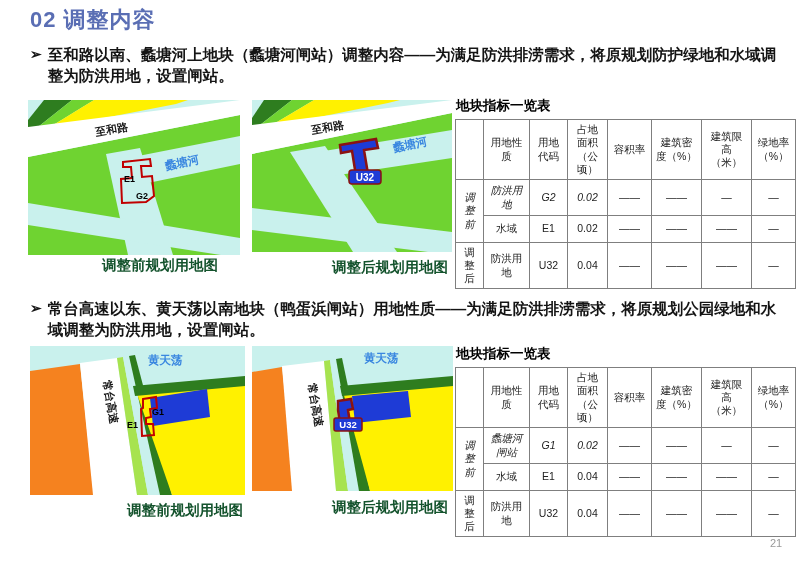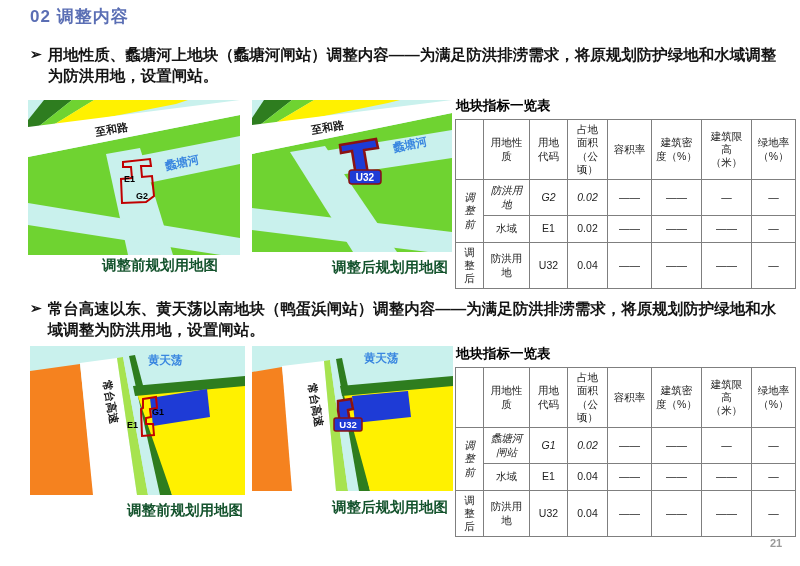--- a/index.html
+++ b/index.html
@@ -1,38 +1,38 @@
 <!DOCTYPE html>
 <html><head>
 <meta charset="utf-8">
 <style>
   html,body{margin:0;padding:0;background:#fff;}
   .slide{position:relative;width:800px;height:566px;background:#fff;overflow:hidden;
          font-family:"Liberation Sans",sans-serif;}
-  .title{position:absolute;left:30px;top:5px;font-size:17px;font-weight:bold;
+  .title{position:absolute;left:30px;top:5px;font-size:22px;font-weight:bold;
          color:#5A6EB4;letter-spacing:1px;}
   .bullet{position:absolute;left:30px;width:748px;display:flex;gap:6px;
           font-size:15.5px;line-height:21px;font-weight:600;color:#141414;}
   .bullet .arrow{flex:0 0 auto;font-size:14px;line-height:21px;}
   .bullet-1{top:44px;}
   .bullet-2{top:298px;}
   .map{position:absolute;display:block;}
   .caption{position:absolute;font-size:14.5px;font-weight:bold;color:#14532d;
            text-align:center;width:180px;}
   .tbl-title{position:absolute;font-size:13.5px;font-weight:bold;color:#000;}
   table.spec{position:absolute;border-collapse:collapse;table-layout:fixed;width:340px;
              font-size:10.5px;color:#222;text-align:center;background:#fff;}
   table.spec th,table.spec td{border:1px solid #7f7f7f;font-weight:normal;
              padding:2px 4px;line-height:1.25;vertical-align:middle;word-break:break-all;}
   table.spec tr.rh-head{height:60px;}
   table.spec tr.rh-a{height:36px;font-style:italic;}
   table.spec tr.rh-b{height:27px;}
   table.spec tr.rh-c{height:46px;margin-top:42px;}
   table.spec th.vlabel{padding:0 8px;}
-  .pagenum{position:absolute;left:770px;top:537px;font-size:11px;color:#999;font-weight:bold;}
+  .pagenum{position:absolute;left:770px;top:537px;font-size:11px;color:#999;}
   
   .f-cyan{fill:#C9F1ED}.f-green{fill:#6FD331}.f-lgreen{fill:#A7E34F}
   .f-yellow{fill:#FFF100}.f-dgreen{fill:#2E7D1F}.f-orange{fill:#F5821F}.f-white{fill:#fff}
   .f-blue{fill:#1E3BD6}
   .parcel-red{fill:none;stroke:#C00000;stroke-width:2;stroke-linejoin:miter;}
   .parcel-blue{fill:#1E3BD6;stroke:#8B1212;stroke-width:2.5;stroke-linejoin:miter;}
   .lblbox-blue{fill:#1E3BD6;stroke:#8B1212;stroke-width:1.5;}
   .lbl-parcel{font:bold 9px "Liberation Sans",sans-serif;fill:#000;}
   .lbl-road{font:bold 11px "Liberation Sans",sans-serif;fill:#1a1a1a;}
   .lbl-water{font:bold 11.5px "Liberation Sans",sans-serif;fill:#3A87E0;}
@@ -40,21 +40,21 @@
 </style>
 </head>
 <body>
 
 <div class="slide">
 
   <div class="title">02 调整内容</div>
 
   <div class="bullet bullet-1">
     <span class="arrow">➢</span>
-    <span>用地性质、蠡塘河上地块（蠡塘河闸站）调整内容——为满足防洪排涝需求，将原规划防护绿地和水域调整为防洪用地，设置闸站。</span>
+    <span>至和路以南、蠡塘河上地块（蠡塘河闸站）调整内容——为满足防洪排涝需求，将原规划防护绿地和水域调整为防洪用地，设置闸站。</span>
   </div>
 
   <svg class="map" style="left:28px;top:100px" width="212" height="155" viewBox="0 0 212 155">
     <rect class="f-cyan" width="212" height="155"></rect>
     <polygon class="f-dgreen" points="16,0 44,0 10,27 0,27 0,20"></polygon>
     <polygon class="f-green" points="44,0 66,0 22,27 10,27"></polygon>
     <polygon class="f-yellow" points="66,0 160,0 148,4 30,27 22,27"></polygon>
     <polygon class="f-green" points="0,57 212,15 212,155 0,155"></polygon>
     <polygon class="f-cyan" points="78,54 112,48 145,155 100,155"></polygon>
     <polygon class="f-cyan" points="100,58 212,36 212,64 115,84"></polygon>
@@ -136,21 +136,21 @@
       <td>——</td>
       <td>——</td>
       <td>——</td>
       <td>—</td>
     </tr>
   </tbody>
     </table>
 
   <div class="bullet bullet-2">
     <span class="arrow">➢</span>
-    <span>常台高速以东、黄天荡以南地块（鸭蛋浜闸站）调整内容——为满足防洪排涝需求，将原规划防护绿地和水域调整为防洪用地，设置闸站。</span>
+    <span>常台高速以东、黄天荡以南地块（鸭蛋浜闸站）用地性质——为满足防洪排涝需求，将原规划公园绿地和水域调整为防洪用地，设置闸站。</span>
   </div>
 
   <svg class="map" style="left:30px;top:346px" width="215" height="149" viewBox="0 0 215 149">
     <rect class="f-cyan" width="215" height="149"></rect>
     <polygon class="f-orange" points="0,25 50,18 64,149 0,149"></polygon>
     <polygon class="f-white" points="50,17 87,12 107,149 63,149"></polygon>
     <polygon class="f-lgreen" points="87,12 93,11 118,149 107,149"></polygon>
     <polygon class="f-cyan" points="93,11 99,10 130,149 118,149"></polygon>
     <polygon class="f-dgreen" points="99,10 105,9 142,149 130,149"></polygon>
     <polygon class="f-yellow" points="105,42 215,32 215,149 142,149"></polygon>

